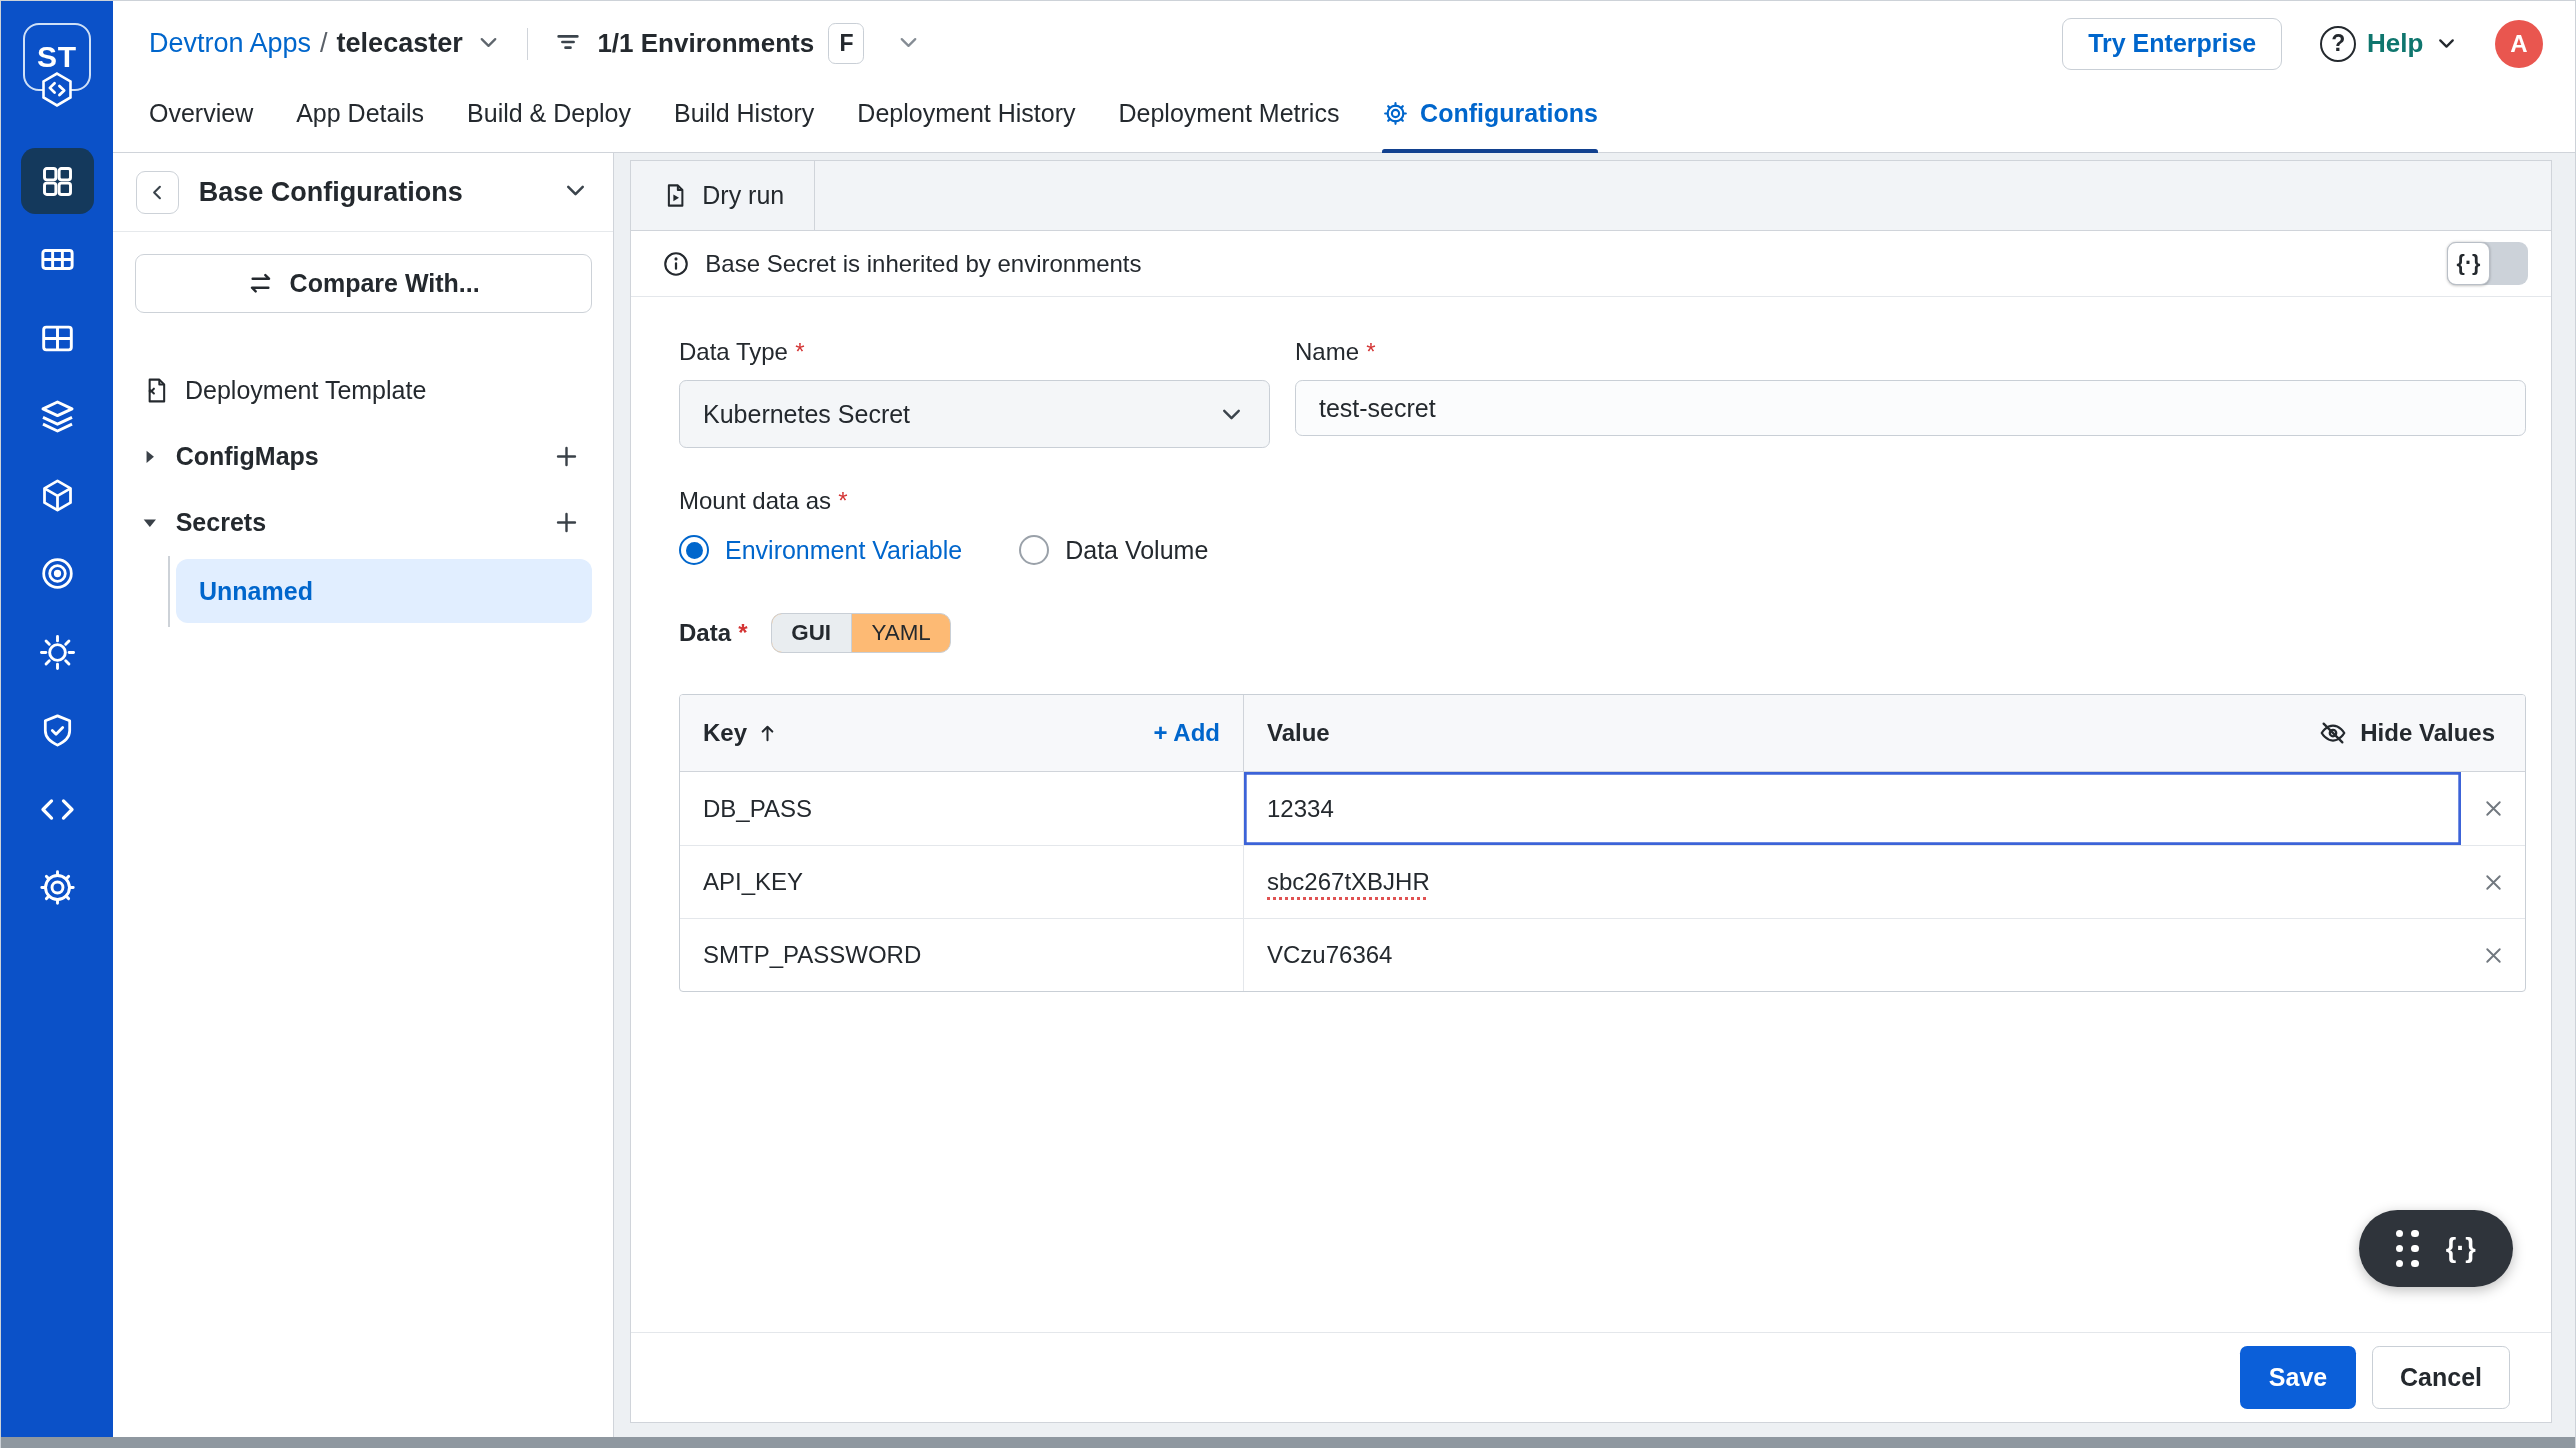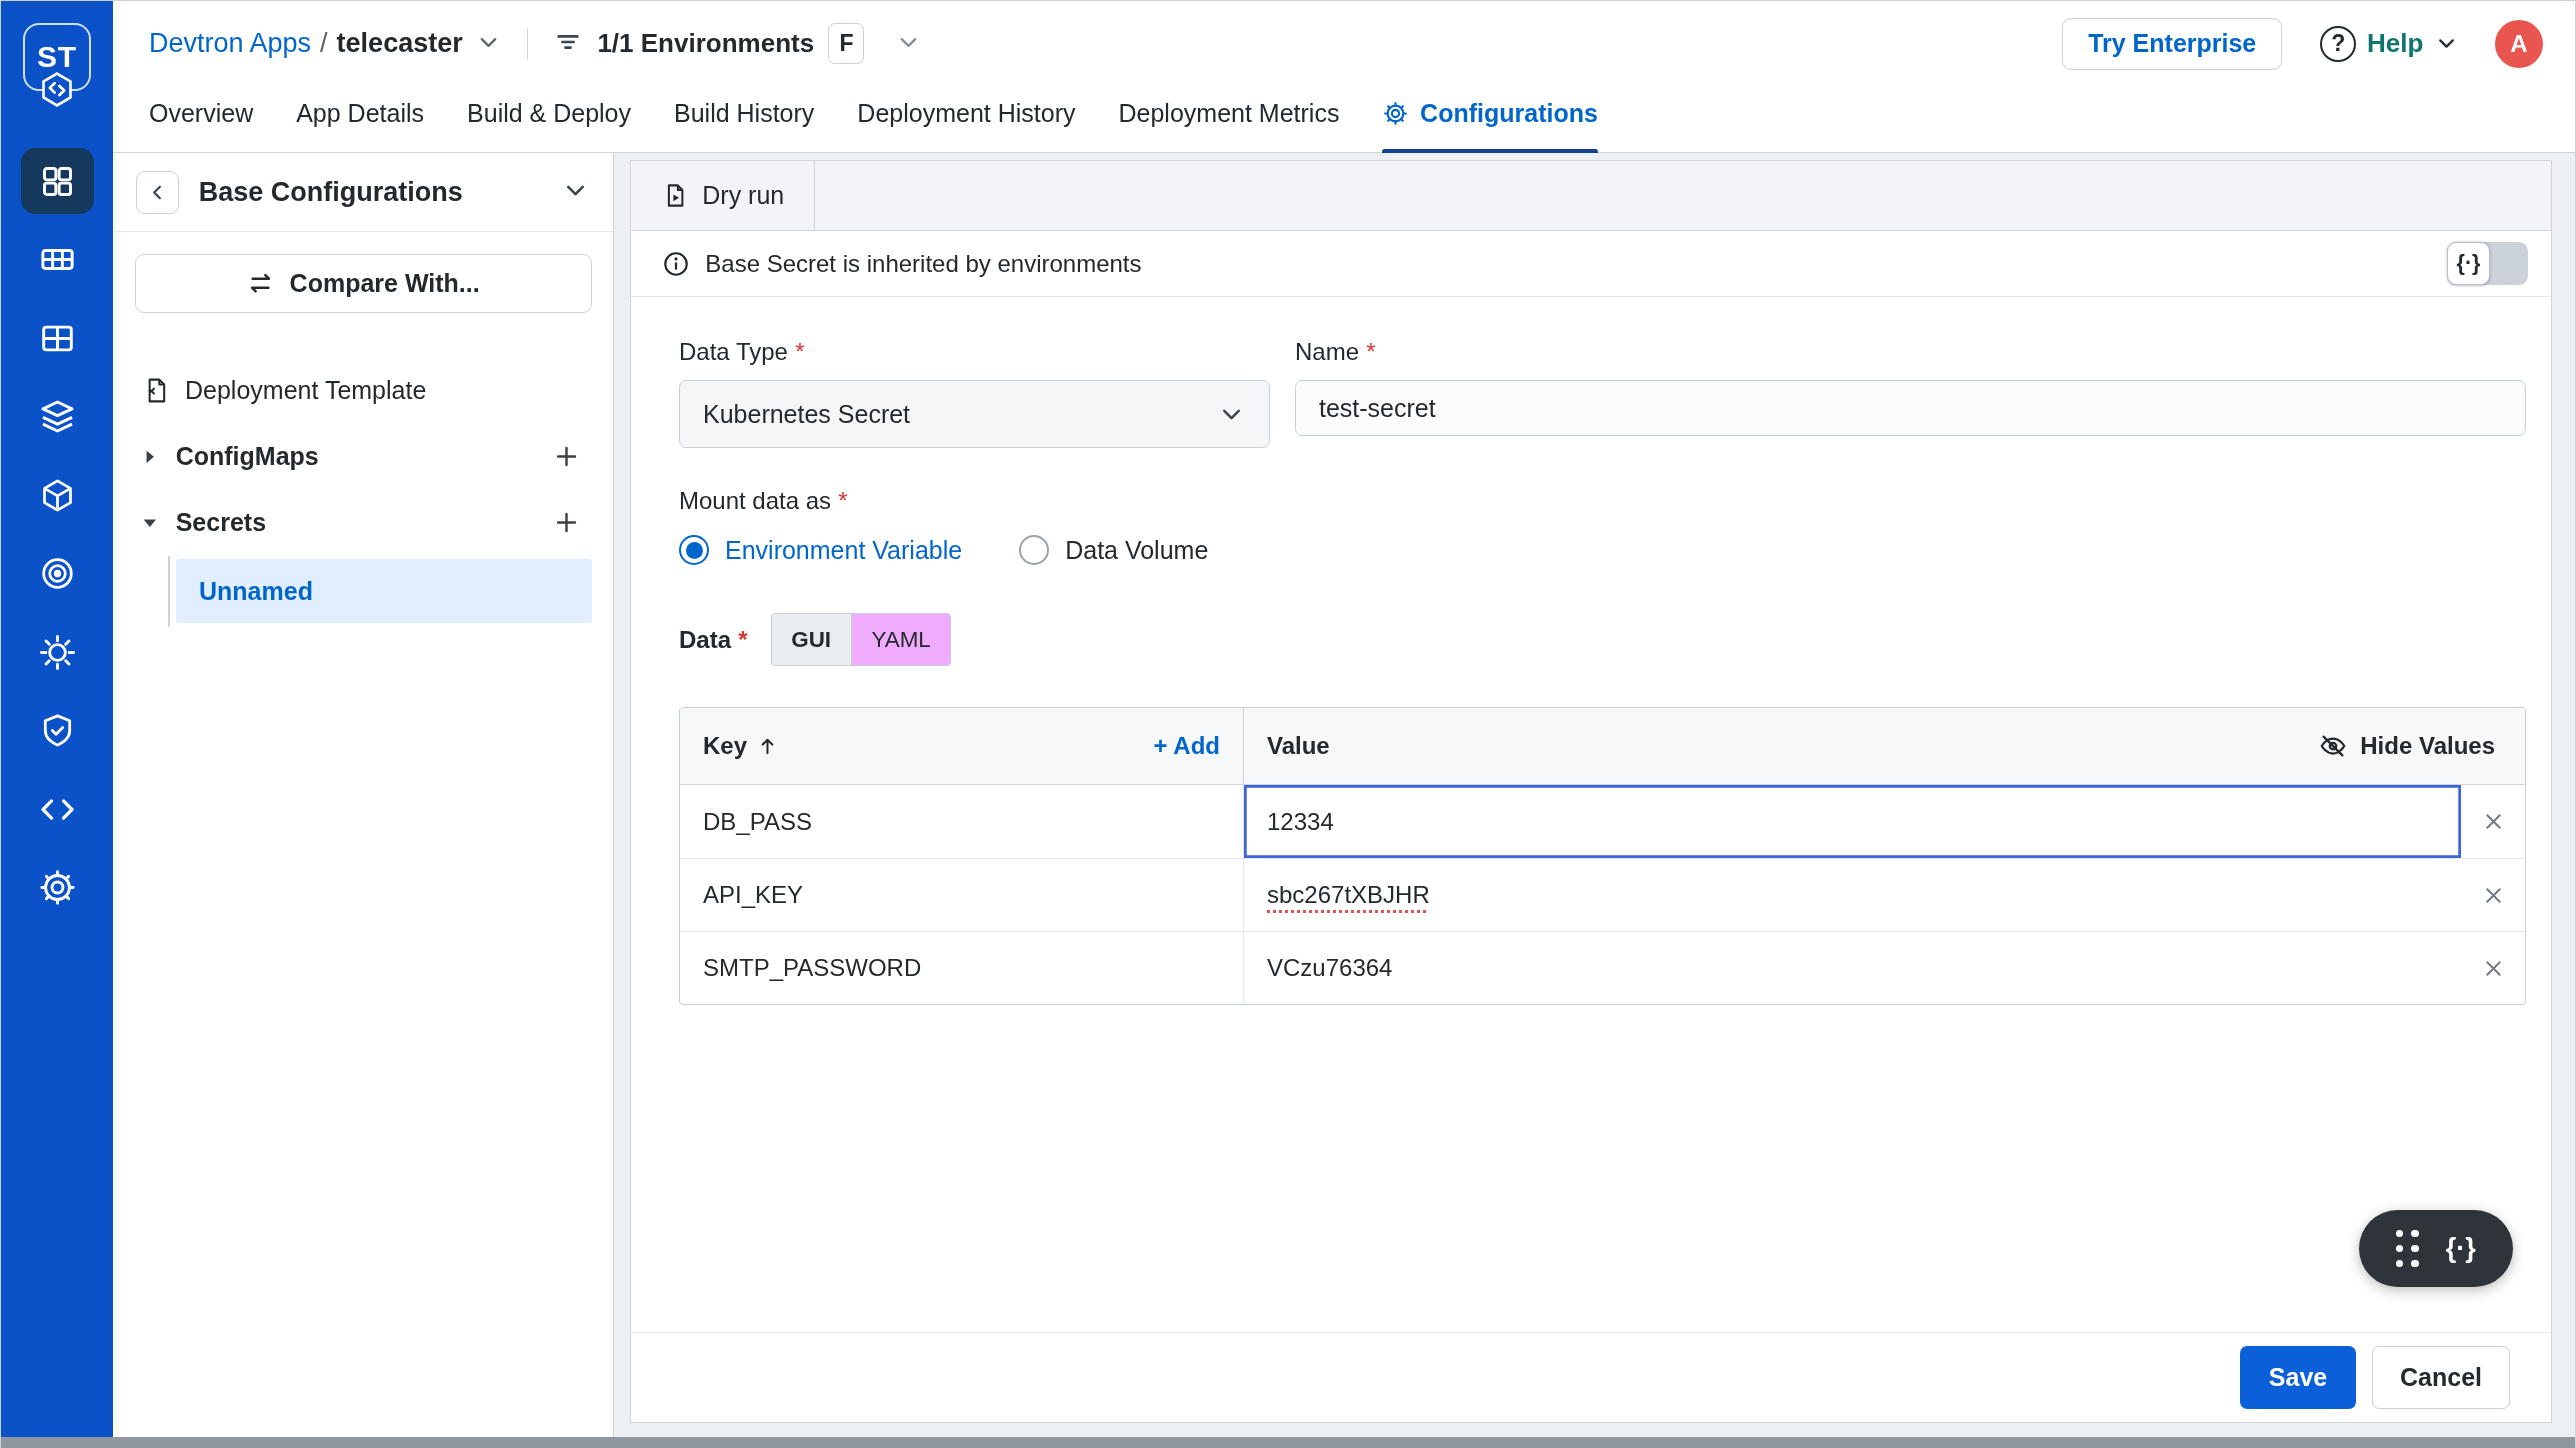--- a/index.html
+++ b/index.html
@@ -58,21 +58,21 @@
   .cfg-title { font-size:27px; font-weight:bold; margin-left:19.7px; color:#24292e; }
   .cfg-head-chev { margin-left:auto; }
   .compare-btn { margin:21.5px 21.5px 9px; height:59px; border:1.8px solid #cdd2d8; border-radius:9px; background:#fff;
                  display:flex; align-items:center; justify-content:center; gap:14.3px; font-size:25px; font-weight:bold; color:#24292e; }
   .cfg-tree { margin-top:36px; }
   .tree-row { height:66px; display:flex; align-items:center; padding:0 32px 0 27px; font-size:25px; color:#24292e; gap:16px; }
   .tree-row .grow { flex:1; }
   .tree-row.bold { font-weight:bold; }
   .tree-child-wrap { position:relative; padding:3.6px 21.5px 3.6px 63px; }
   .tree-line { position:absolute; left:55px; top:0; bottom:0; width:1.8px; background:#cdd2d8; }
-  .tree-child { height:64px; background:#e1eeff; border-radius:3px; display:flex; align-items:center; padding:0 23px;
+  .tree-child { height:64px; background:#e1eeff; border-radius:12px; display:flex; align-items:center; padding:0 23px;
                 color:#0066cc; font-size:25px; font-weight:bold; }
 
   
   .main-wrap { flex:1; display:flex; flex-direction:column; min-width:0; padding:7.2px 23px 25px 16px; }
   .main-card { flex:1; background:#fff; border:0.9px solid #d0d4da; display:flex; flex-direction:column; min-height:0; }
 
   .tabstrip { height:70px; background:#f2f4f7; border-bottom:0.9px solid #d0d4da; display:flex; flex:0 0 70px; }
   .mtab { display:flex; align-items:center; gap:14.3px; padding:0 30px; border-right:0.9px solid #d0d4da; font-size:25px; color:#24292e; }
   .mtab.active { background:#fff; font-weight:bold; margin-bottom:-0.9px; }
   .dirty-dot { width:14.3px; height:14.3px; border-radius:50%; background:#ff9a3c; }
@@ -97,21 +97,21 @@
   .radios { display:flex; align-items:center; gap:57px; margin-top:19.7px; }
   .radio { display:flex; align-items:center; gap:16px; font-size:25px; }
   .rdot { width:30px; height:30px; border-radius:50%; border:2.7px solid #9aa1a9; background:#fff; position:relative; flex:0 0 30px; }
   .radio.sel .rdot { border-color:#0066cc; }
   .radio.sel .rdot::after { content:""; position:absolute; inset:4.5px; border-radius:50%; background:#0066cc; }
   .radio.sel .rlabel { color:#0066cc; }
   .radio .rlabel { color:#24292e; }
 
   .data-row { margin-top:48px; display:flex; align-items:center; gap:23px; }
   .data-row .f-label { margin-bottom:0; font-weight:bold; }
-  .seg { display:flex; border:0.9px solid #c9cfd6; border-radius:4px; overflow:hidden; height:53px; background:#f0abfc; }
+  .seg { display:flex; border:0.9px solid #c9cfd6; border-radius:11px; overflow:hidden; height:40px; background:#fdba74; }
   .seg-btn { padding:0 19.7px; display:flex; align-items:center; font-size:22.4px; color:#24292e; }
   .seg-btn.sel { background:#e9edf0; font-weight:bold; border-right:0.9px solid #c9cfd6; }
 
   .kv-table { margin-top:41px; border:0.9px solid #c9cfd6; border-radius:4px; overflow:hidden; background:#fff; }
   .kv-head { display:grid; grid-template-columns:564px 1fr; background:#f7f8fa; height:77px; border-bottom:0.9px solid #d0d4da; }
   .kv-head-key { display:flex; align-items:center; padding:0 23px; border-right:0.9px solid #d0d4da; gap:9px; }
   .kv-head-key .grow, .kv-head-val .grow { flex:1; }
   .h-label { font-size:24px; font-weight:bold; color:#24292e; }
   .add-link { font-size:24px; font-weight:bold; color:#0066cc; }
   .kv-head-val { display:flex; align-items:center; padding:0 30px 0 23px; gap:12.5px; }

